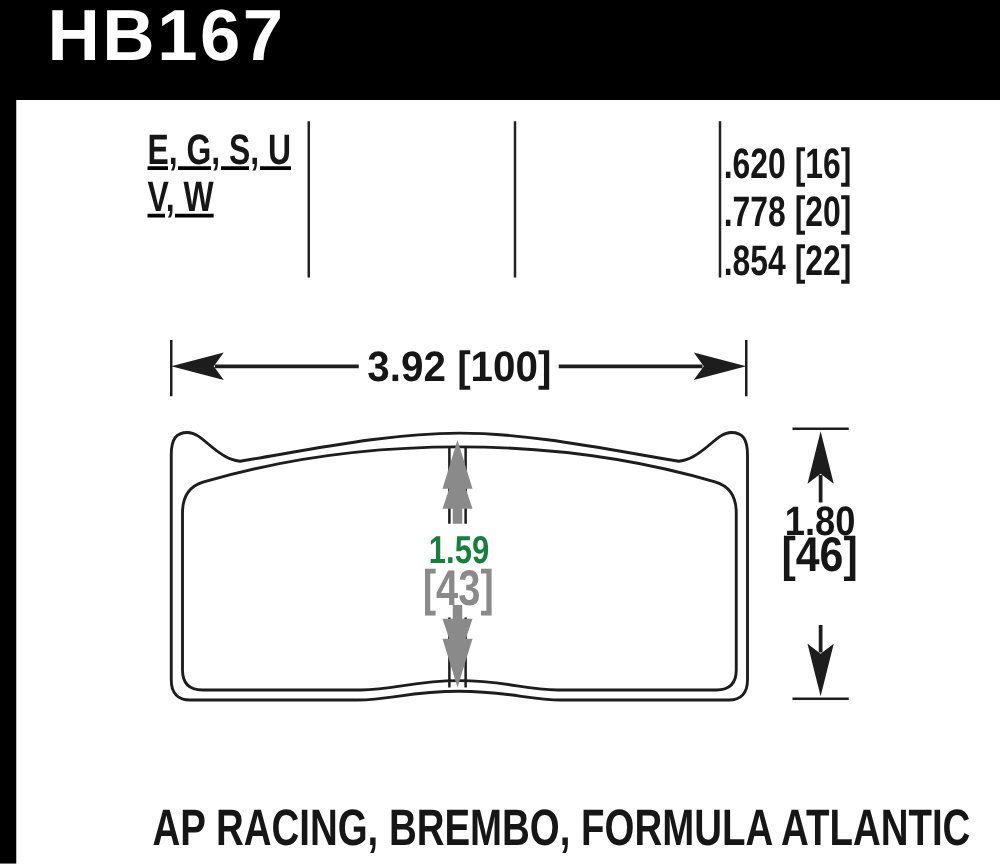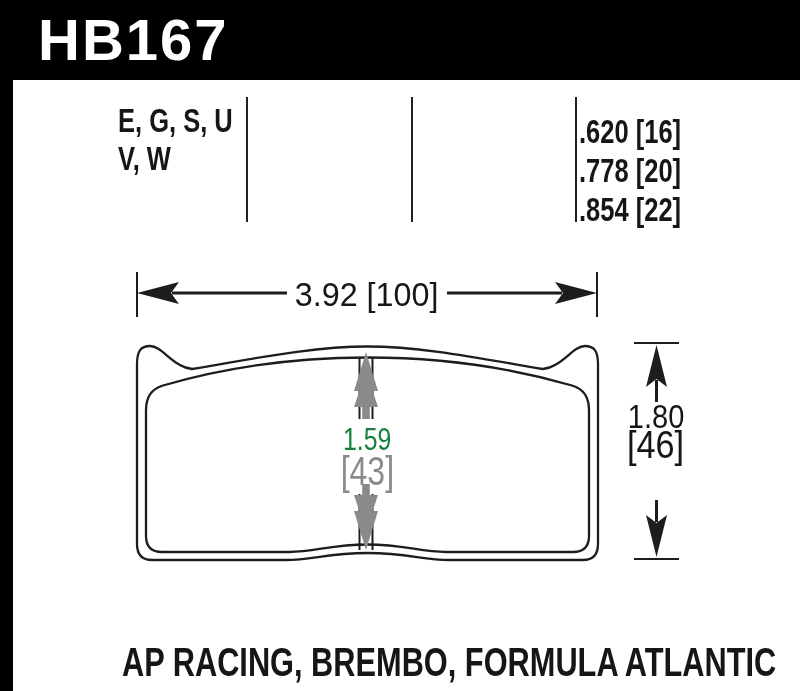--- a/index.html
+++ b/index.html
@@ -4,35 +4,35 @@
 <style>
   html,body{margin:0;padding:0;}
   body{
     width:800px;height:691px;position:relative;overflow:hidden;
     background:#ffffff;
     font-family:"Liberation Sans", sans-serif;
     -webkit-font-smoothing:antialiased;
   }
   .banner{
     position:absolute;left:0;top:0;width:800px;height:80px;
-    display:flex;align-items:center;
+    display:flex;align-items:flex-start;
   }
   .banner-text{
     margin-left:38px;color:#ffffff;font-size:58px;font-weight:bold;
     letter-spacing:2px;line-height:1;
   }
   .left-strip{position:absolute;left:0;top:0;width:13px;height:691px;}
   .divider{position:absolute;top:97px;height:125px;width:2px;background:#222;}
   .d1{left:246px}.d2{left:411px}.d3{left:575px}
 
   .cond{font-weight:bold;transform:scaleX(0.75);transform-origin:left top;white-space:nowrap;color:#161616;}
-  .compounds{position:absolute;left:118px;top:101px;font-size:34px;line-height:38px;}
+  .compounds{position:absolute;left:118px;top:101px;font-size:34px;line-height:38px;text-decoration:underline;}
   .thicknesses{position:absolute;left:579px;top:112px;font-size:34px;line-height:39px;}
 
-  .dimtext{position:absolute;text-align:center;font-weight:normal;color:#161616;white-space:nowrap;}
+  .dimtext{position:absolute;text-align:center;font-weight:bold;color:#161616;white-space:nowrap;}
   .dimtext > span{display:inline-block;}
   .w-dim{left:267px;width:200px;top:277px;font-size:34px;line-height:34px;}
   .w-dim > span{transform:scaleX(0.95);}
   .c-dim1{left:297px;width:140px;top:424px;font-size:31px;line-height:31px;color:#888;}
   .c-dim2{left:297px;width:140px;top:456px;font-size:40px;line-height:31px;color:#888;}
   .c-dim1 > span,.c-dim2 > span{transform:scaleX(0.8);}
   .h-dim1{left:596px;width:120px;top:400px;font-size:33px;line-height:33px;}
   .h-dim2{left:596px;width:120px;top:428px;font-size:39px;line-height:33px;}
   .h-dim1 > span,.h-dim2 > span{transform:scaleX(0.88);}
 

